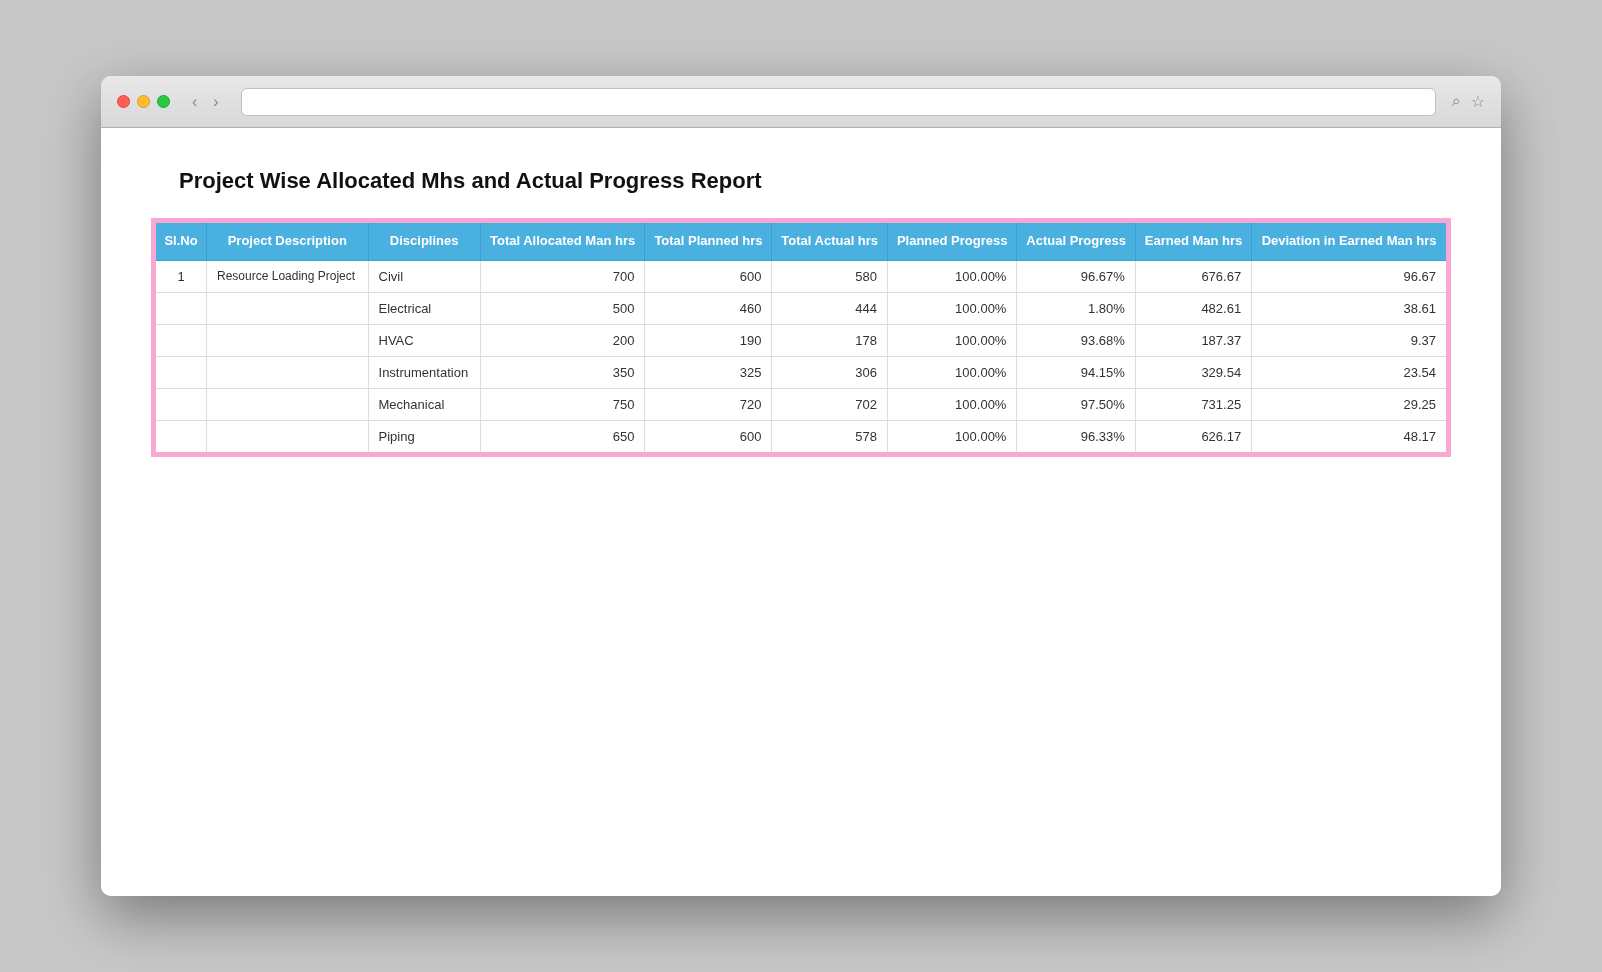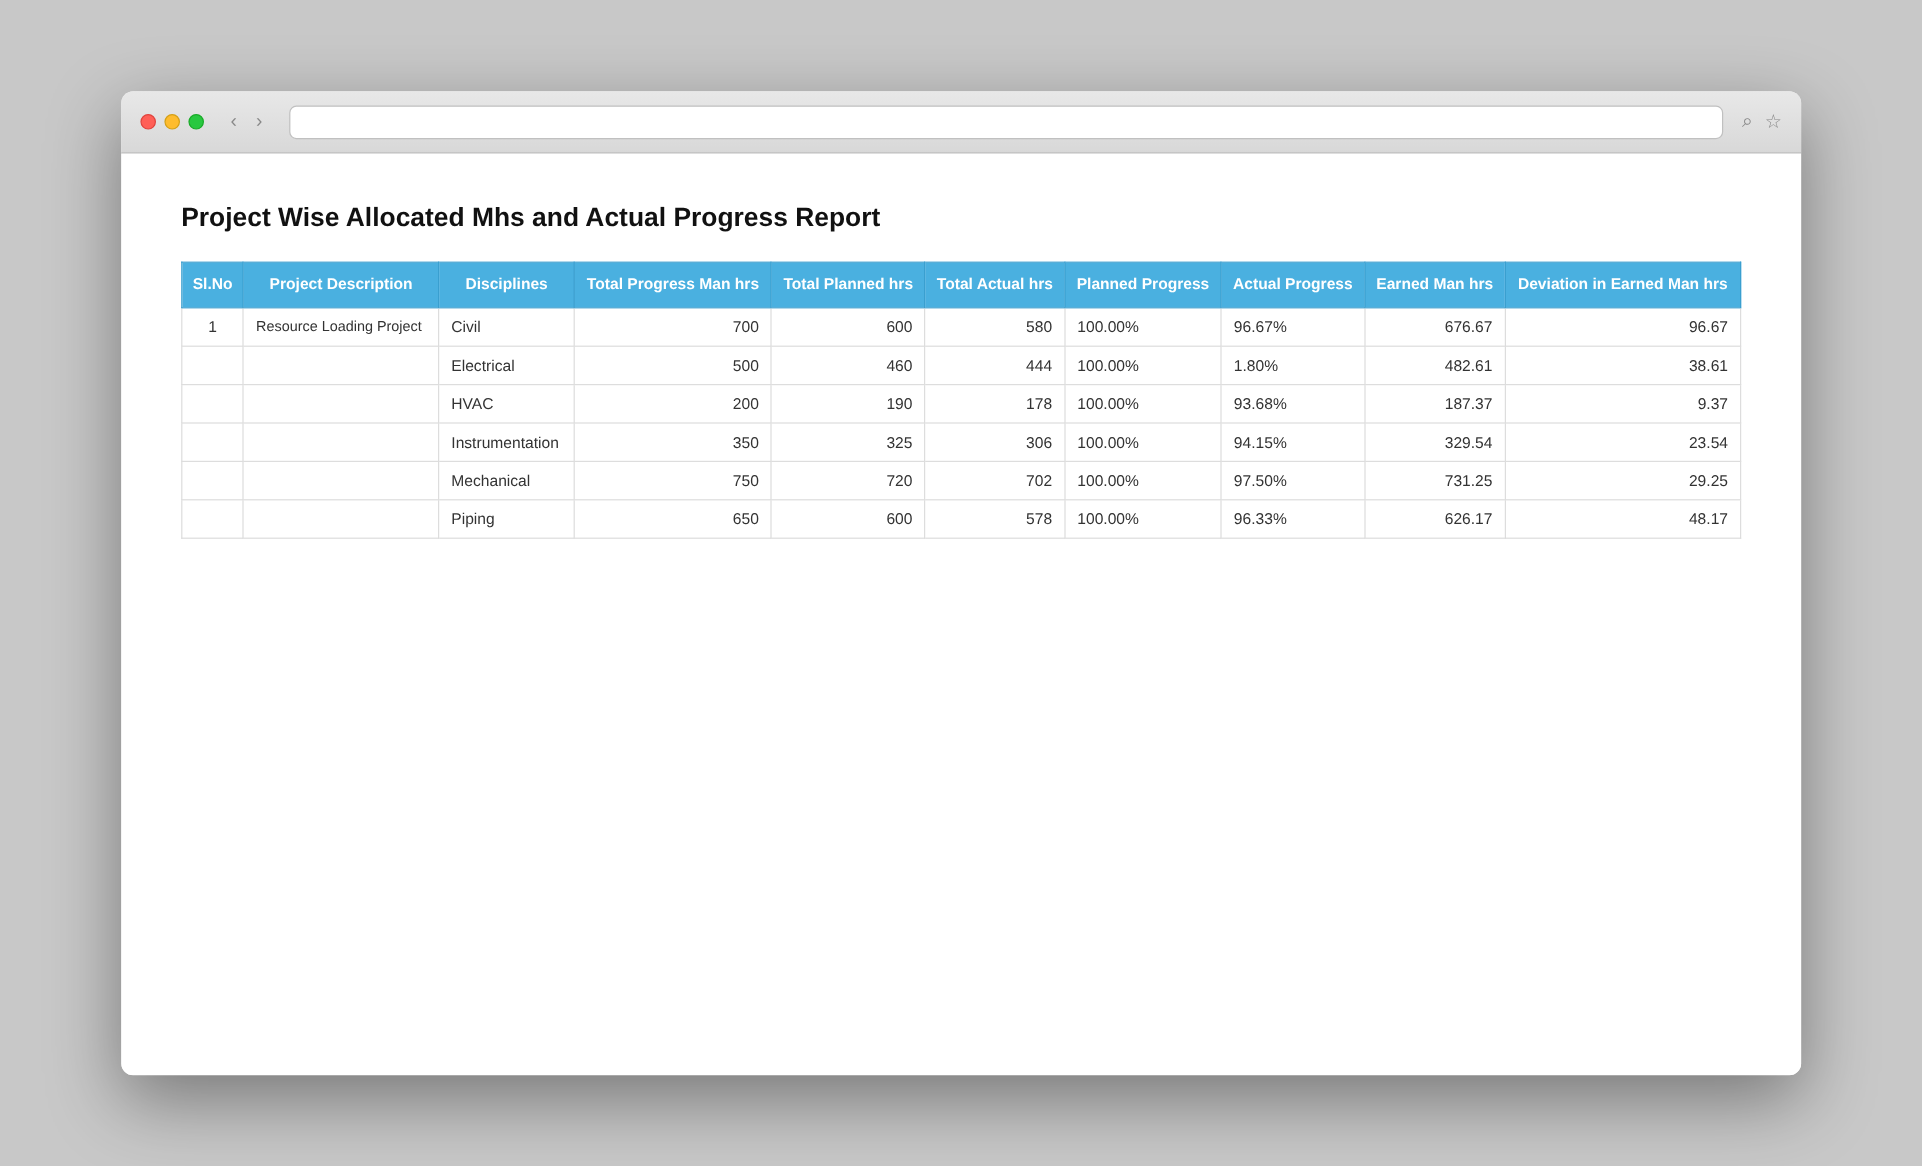--- a/index.html
+++ b/index.html
@@ -92,26 +92,27 @@
       background: white;
       overflow: auto;
       padding: 40px 50px;
     }
 
     .report-title {
       font-size: 22px;
       font-weight: bold;
       color: #111;
       margin-bottom: 24px;
+      margin-left: 28px;
     }
 
     .report-table {
       width: 100%;
       border-collapse: collapse;
-      border: 1px solid #f9a8d4;
+      border: 5px solid #f9a8d4;
       font-size: 13px;
     }
 
     .report-table thead tr {
       background-color: #4ab0e0;
       color: white;
     }
 
     .report-table thead th {
       padding: 10px 8px;
@@ -127,21 +128,21 @@
       color: #333;
       vertical-align: middle;
     }
 
     .report-table tbody td.number {
       text-align: right;
       margin-top: 32px;
     }
 
     .report-table tbody td.center {
-      text-align: left;
+      text-align: right;
     }
 
     .sl-no-cell {
       text-align: center;
       vertical-align: top;
       padding-top: 12px;
     }
 
     .project-desc-cell {
       vertical-align: top;
@@ -172,21 +173,21 @@
 
   <div class="browser-content">
     <div class="report-title">Project Wise Allocated Mhs and Actual Progress Report</div>
 
     <table class="report-table">
       <thead>
         <tr>
           <th>Sl.No</th>
           <th>Project Description</th>
           <th>Disciplines</th>
-          <th>Total Progress Man hrs</th>
+          <th>Total Allocated Man hrs</th>
           <th>Total Planned hrs</th>
           <th>Total Actual hrs</th>
           <th>Planned Progress</th>
           <th>Actual Progress</th>
           <th>Earned Man hrs</th>
           <th>Deviation in Earned Man hrs</th>
         </tr>
       </thead>
       <tbody id="table-body">
       <tr>

